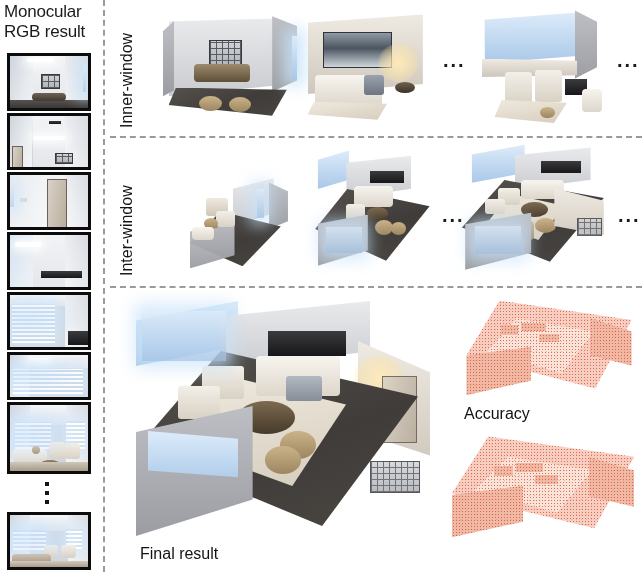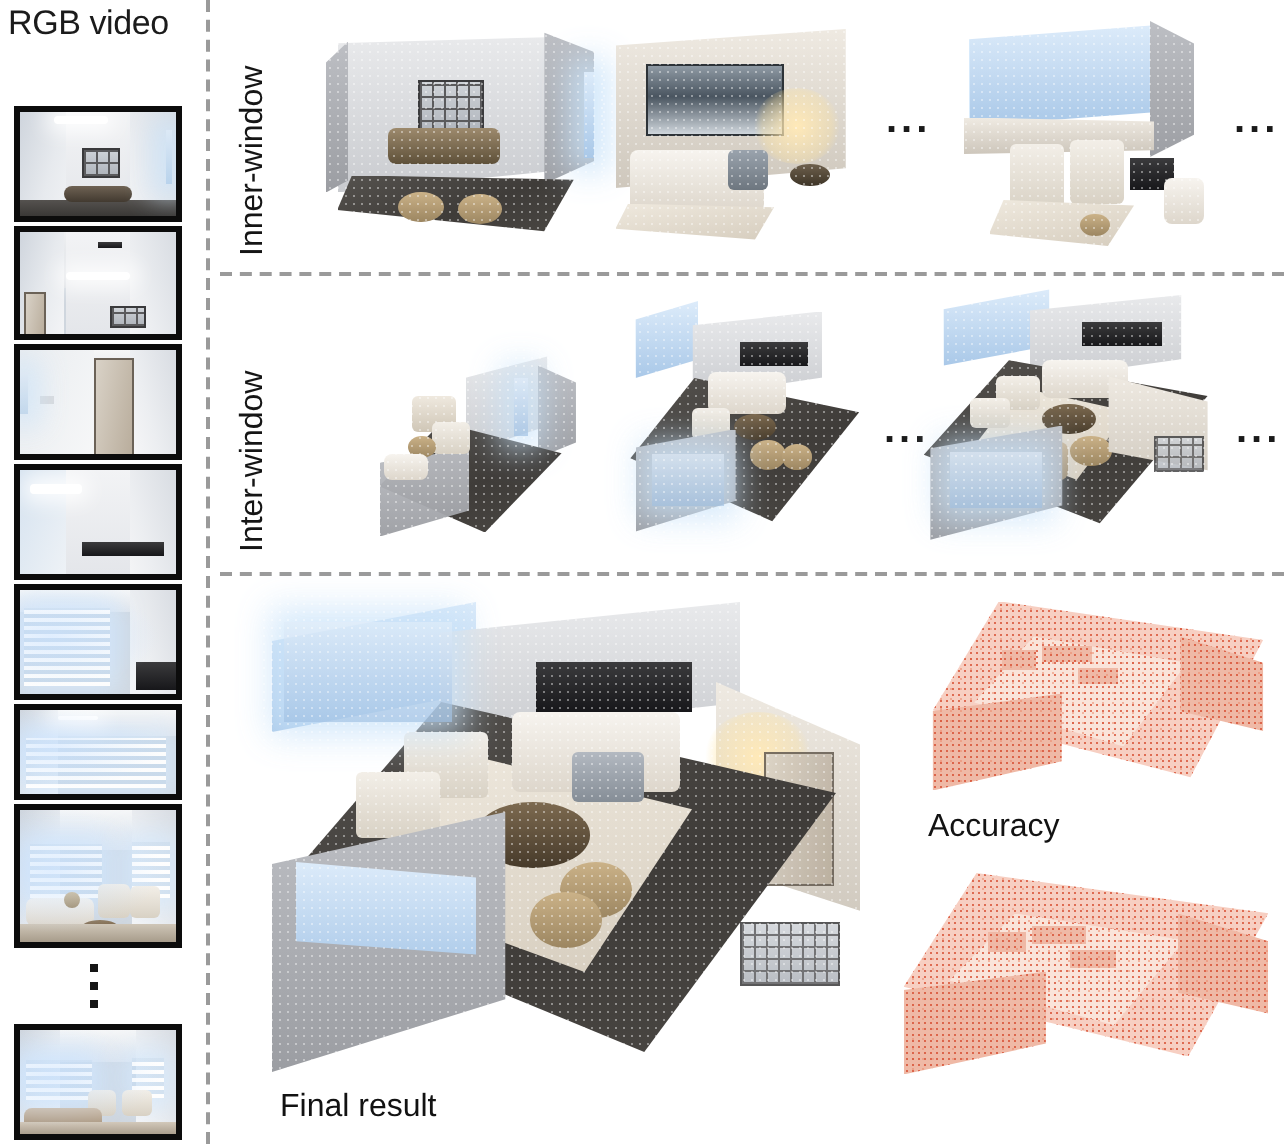--- a/index.html
+++ b/index.html
@@ -101,21 +101,22 @@
   .err-dark{background-color:#efb9a6;}
   .err-light{background-color:#fae4da;}
 </style>
 </head>
 <body>
 
 <div class="fig">
 
   <div id="input-col">
     <div id="input-title">
-      <div>RGB video</div>
+      <div>Monocular</div>
+      <div>RGB result</div>
     </div>
 
     <div class="frame" style="top:53px;height:58px;">
       <div class="scene">
         <div class="sc-ceil"></div>
           <div class="sc-wallL"></div>
           <div class="sc-wallR"></div>
         <div class="sc-back"></div>
         <div class="sc-light" style="left:22%;top:4%;width:34%;height:7%;"></div>
         <div class="sc-grid" style="left:40%;top:34%;width:22%;height:26%;"></div>

